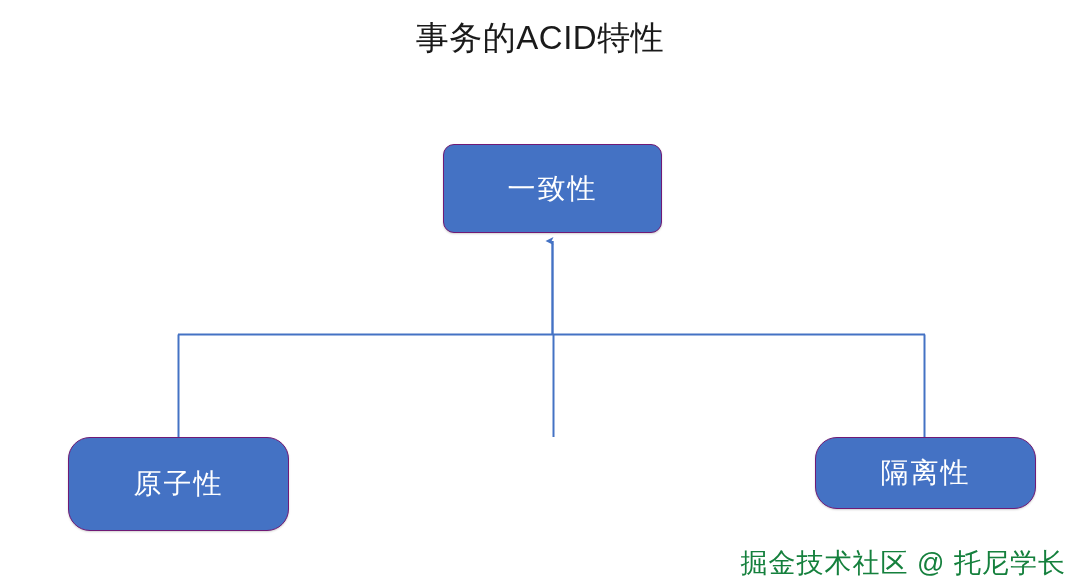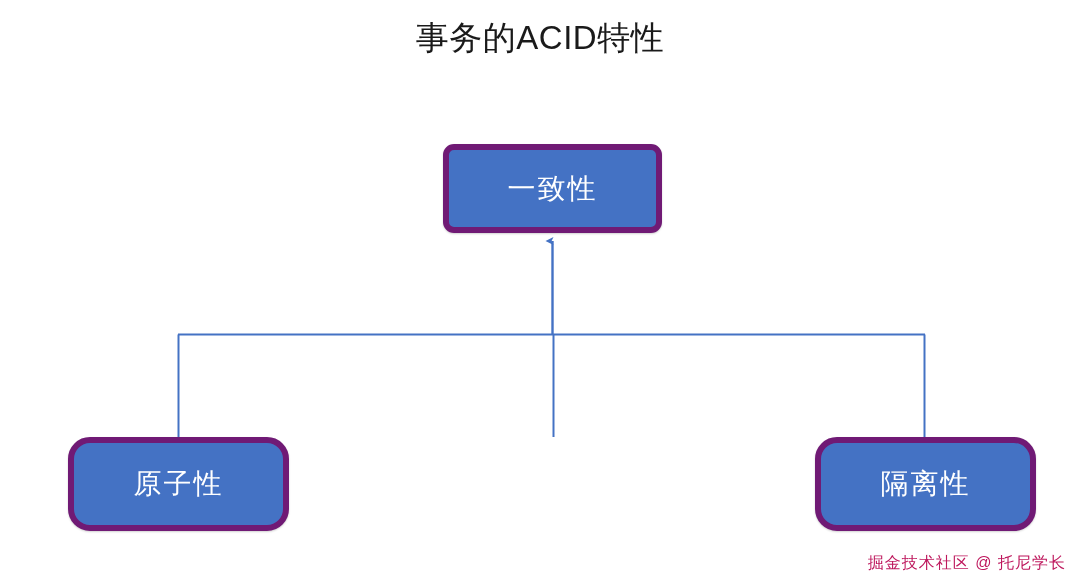--- a/index.html
+++ b/index.html
@@ -29,21 +29,21 @@
     line-height: 40px;
     color: #1a1a1a;
     letter-spacing: 0.5px;
     font-weight: 400;
     white-space: nowrap;
   }
   
   .node-box {
     position: absolute;
     background: #4472c4;
-    border: 6px solid #701a75;
+    border: 1px solid #701a75;
     box-sizing: border-box;
     display: flex;
     align-items: center;
     justify-content: center;
     color: #ffffff;
     font-size: 28px;
     letter-spacing: 2px;
     font-weight: 400;
     box-shadow: 0 1px 2px rgba(0,0,0,0.18);
   }
@@ -65,40 +65,40 @@
     left: 443px;
     top: 437px;
     width: 221px;
     height: 94px;
     border-radius: 22px;
   }
   #node-isolation {
     left: 815px;
     top: 437px;
     width: 221px;
-    height: 94px;
+    height: 72px;
     border-radius: 22px;
   }
   
   #connectors {
     position: absolute;
     left: 0;
     top: 0;
     width: 1080px;
     height: 588px;
     pointer-events: none;
   }
   
   #watermark {
     position: absolute;
     right: 14px;
     bottom: 10px;
-    font-size: 16px;
+    font-size: 27px;
     line-height: 30px;
-    color: #be185d;
+    color: #15803d;
     letter-spacing: 1px;
     white-space: nowrap;
     font-weight: 400;
   }
 </style>
 </head>
 <body>
 
 <div id="canvas">
 

